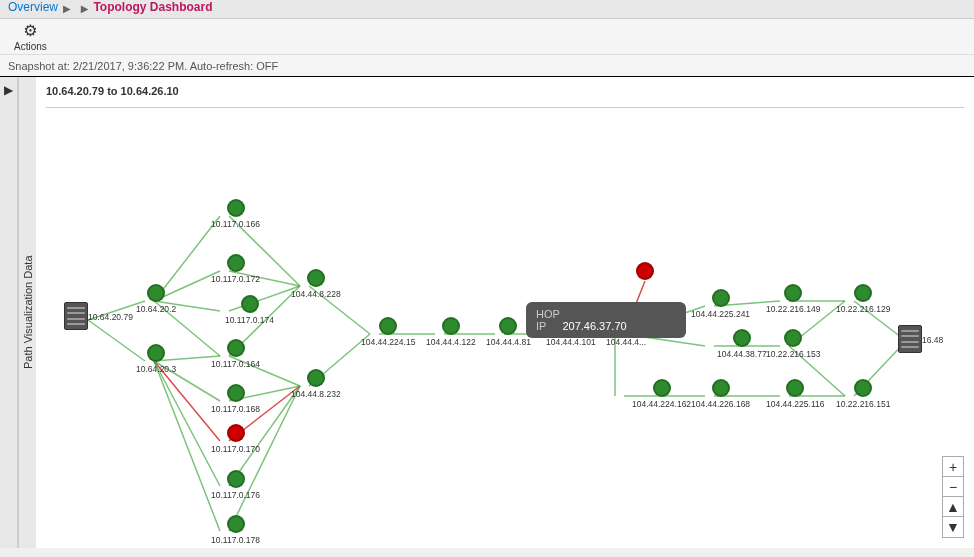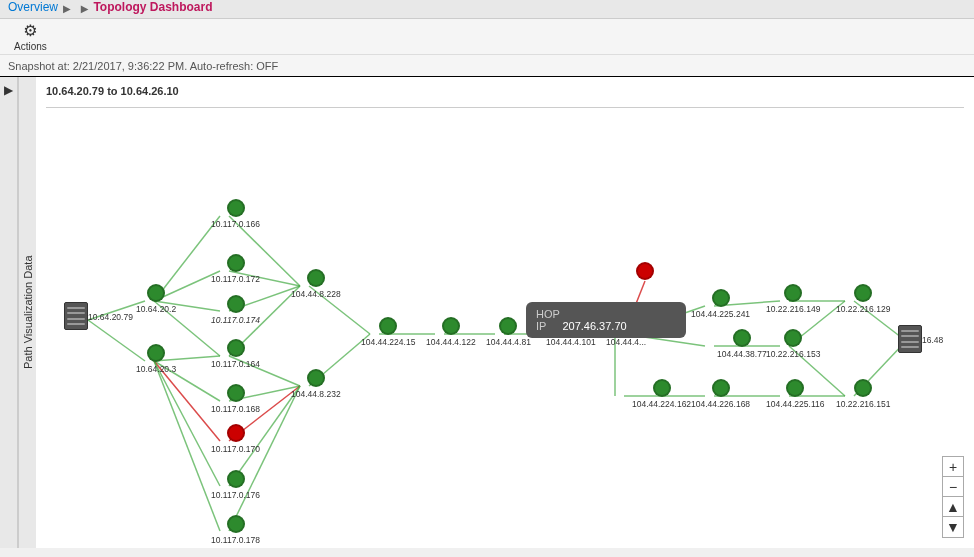--- a/index.html
+++ b/index.html
@@ -306,21 +306,21 @@
       <div class="node-label">10.64.20.3</div>
     </div>
     <div class="node" style="left:175px; top:122px;">
       <div class="node-circle green"></div>
       <div class="node-label">10.117.0.166</div>
     </div>
     <div class="node" style="left:175px; top:177px;">
       <div class="node-circle green"></div>
       <div class="node-label">10.117.0.172</div>
     </div>
-    <div class="node" style="left:175px; top:218px;font-style:italic;">
+    <div class="node" style="left:189px; top:218px;">
       <div class="node-circle green"></div>
       <div class="node-label">10.117.0.174</div>
     </div>
     <div class="node" style="left:175px; top:262px;">
       <div class="node-circle green"></div>
       <div class="node-label">10.117.0.164</div>
     </div>
     <div class="node" style="left:175px; top:307px;">
       <div class="node-circle green"></div>
       <div class="node-label">10.117.0.168</div>

